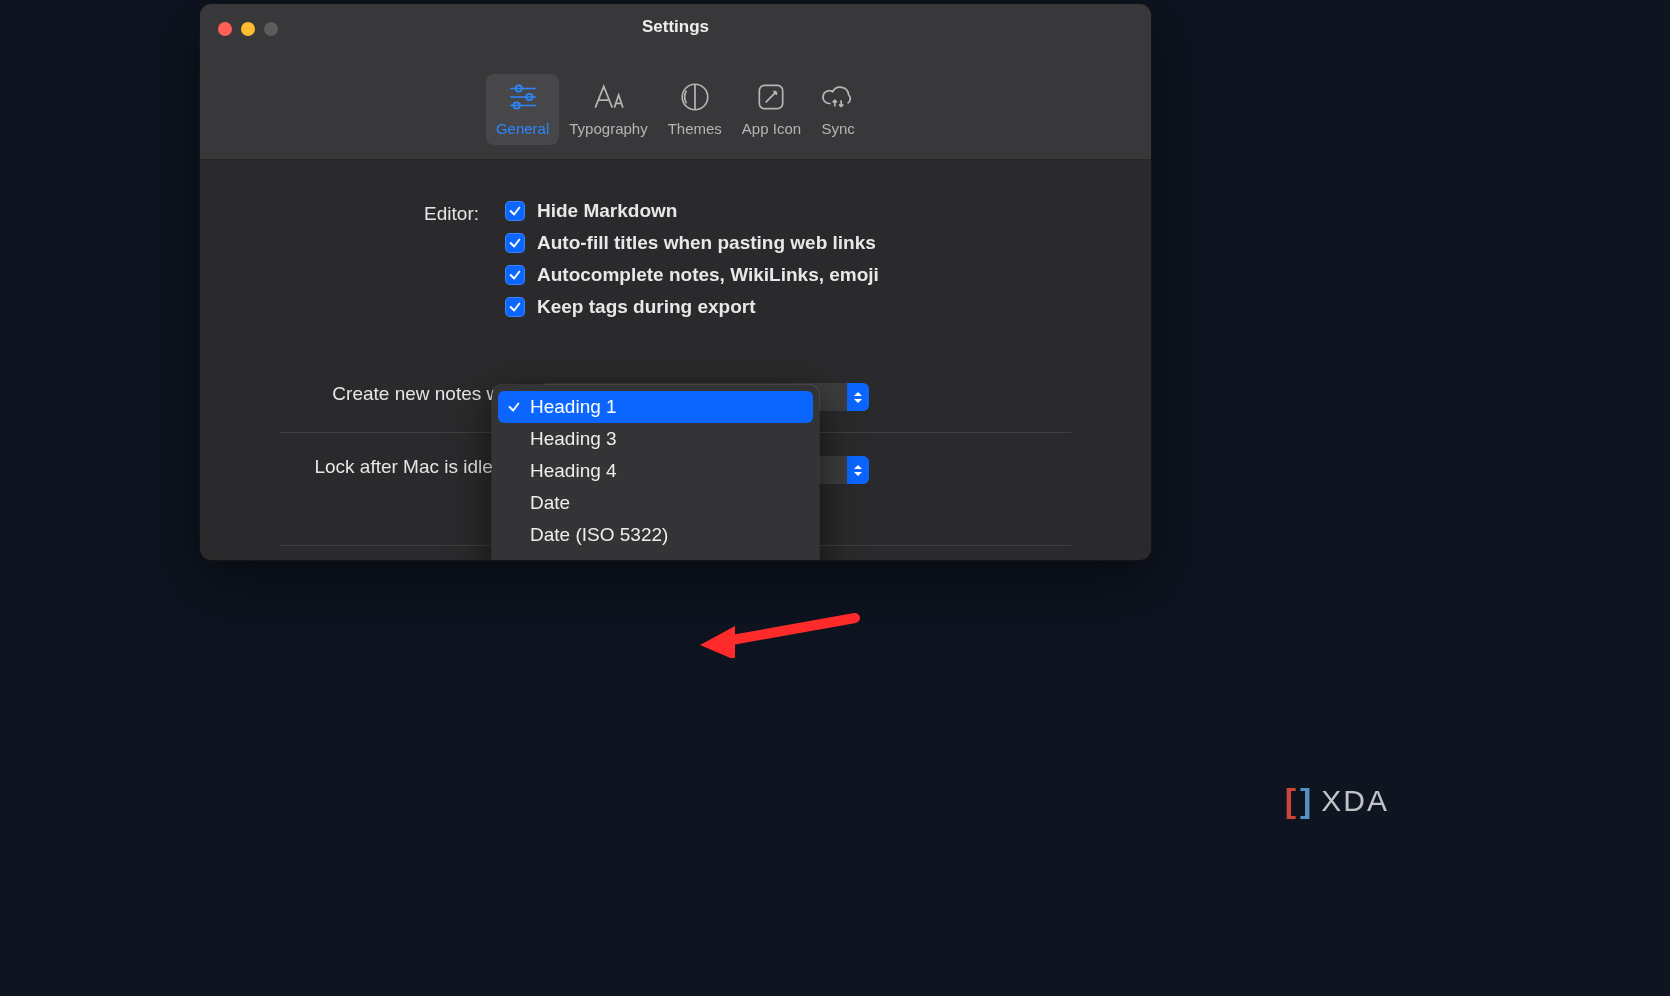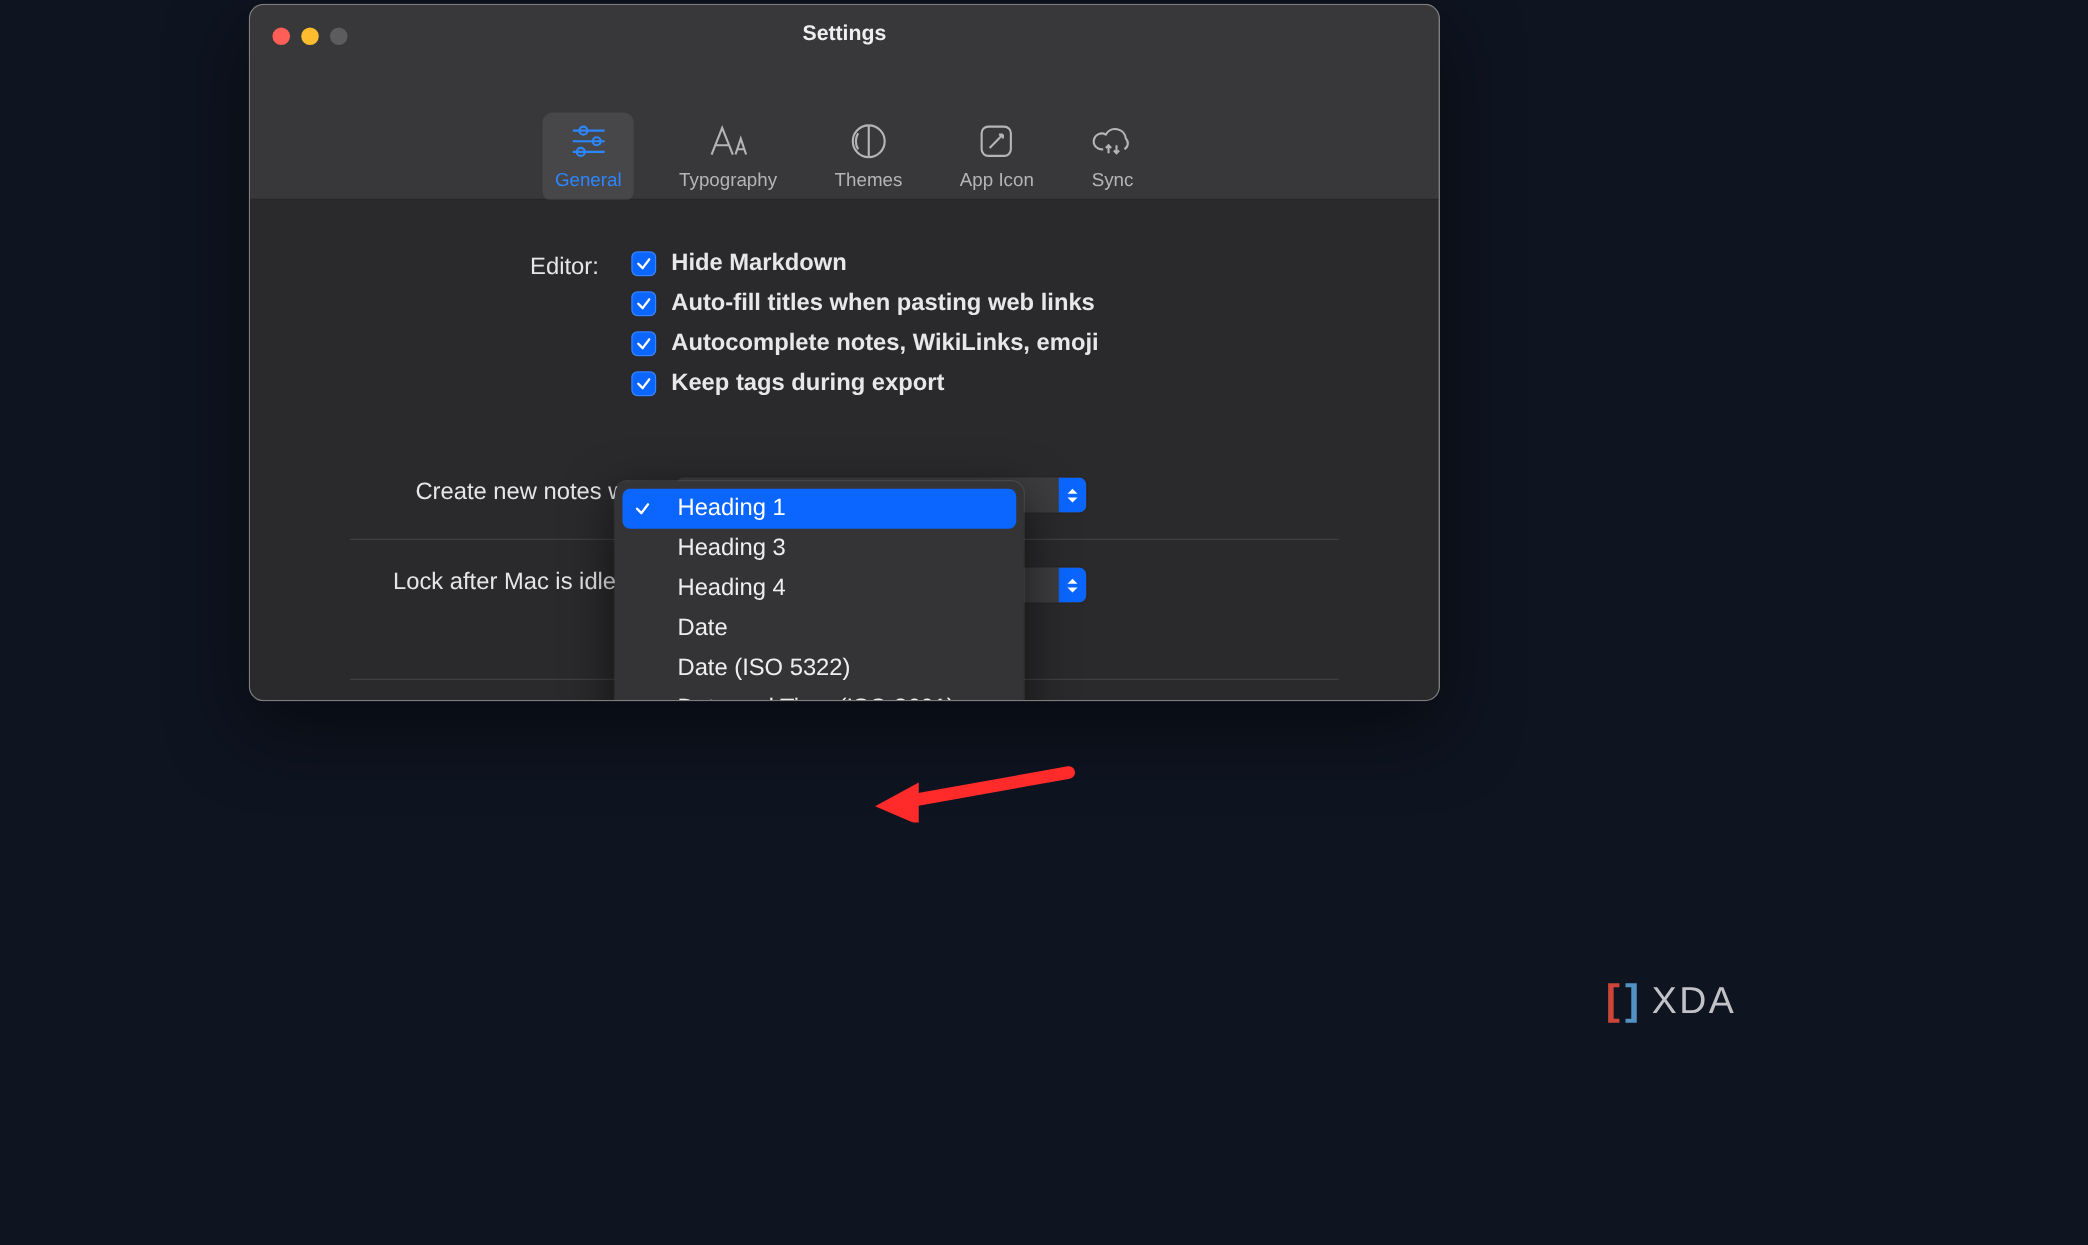--- a/index.html
+++ b/index.html
@@ -10,21 +10,21 @@
     height: 840px;
     position: relative;
     overflow: hidden;
   }
   .window {
     position: absolute;
     left: 199px;
     top: 3px;
     width: 953px;
     height: 558px;
-    background: #737373;
+    background: #000000;
     border-radius: 12px;
     box-shadow: 0 20px 60px rgba(0,0,0,0.5);
     border: 1px solid rgba(255,255,255,0.08);
     overflow: hidden;
   }
   .titlebar {
     height: 156px;
     background: #38383a;
     border-bottom: 1px solid rgba(0,0,0,0.3);
     position: relative;
@@ -44,25 +44,24 @@
     position: absolute;
     top: 13px;
     left: 0; right: 0;
     text-align: center;
     color: #efefef;
     font-size: 17px;
     font-weight: 600;
   }
   .toolbar {
     position: absolute;
-    top: 86px;
+    top: 70px;
     left: 0; right: 0;
     display: flex;
     justify-content: center;
-    gap: 26px;
   }
   .tool-item {
     display: flex;
     flex-direction: column;
     align-items: center;
     gap: 6px;
     color: #b5b5b7;
     font-size: 15px;
     padding: 6px 10px 8px;
     border-radius: 8px;
@@ -149,21 +148,21 @@
     top: 225px;
     width: 327px;
     background: #343436;
     border-radius: 10px;
     box-shadow: 0 12px 40px rgba(0,0,0,0.6), 0 0 0 1px rgba(255,255,255,0.1);
     padding: 6px;
   }
   .dd-item {
     display: flex;
     align-items: center;
-    gap: 20px;
+    gap: 8px;
     padding: 5px 10px 5px 8px;
     color: #eee;
     font-size: 19px;
     border-radius: 6px;
     cursor: default;
   }
   .dd-item.selected { background: #0a66ff; color: #fff; }
   .dd-check { width: 16px; display: inline-flex; justify-content: center; }
   .dd-check svg { width: 14px; height: 14px; }
   

